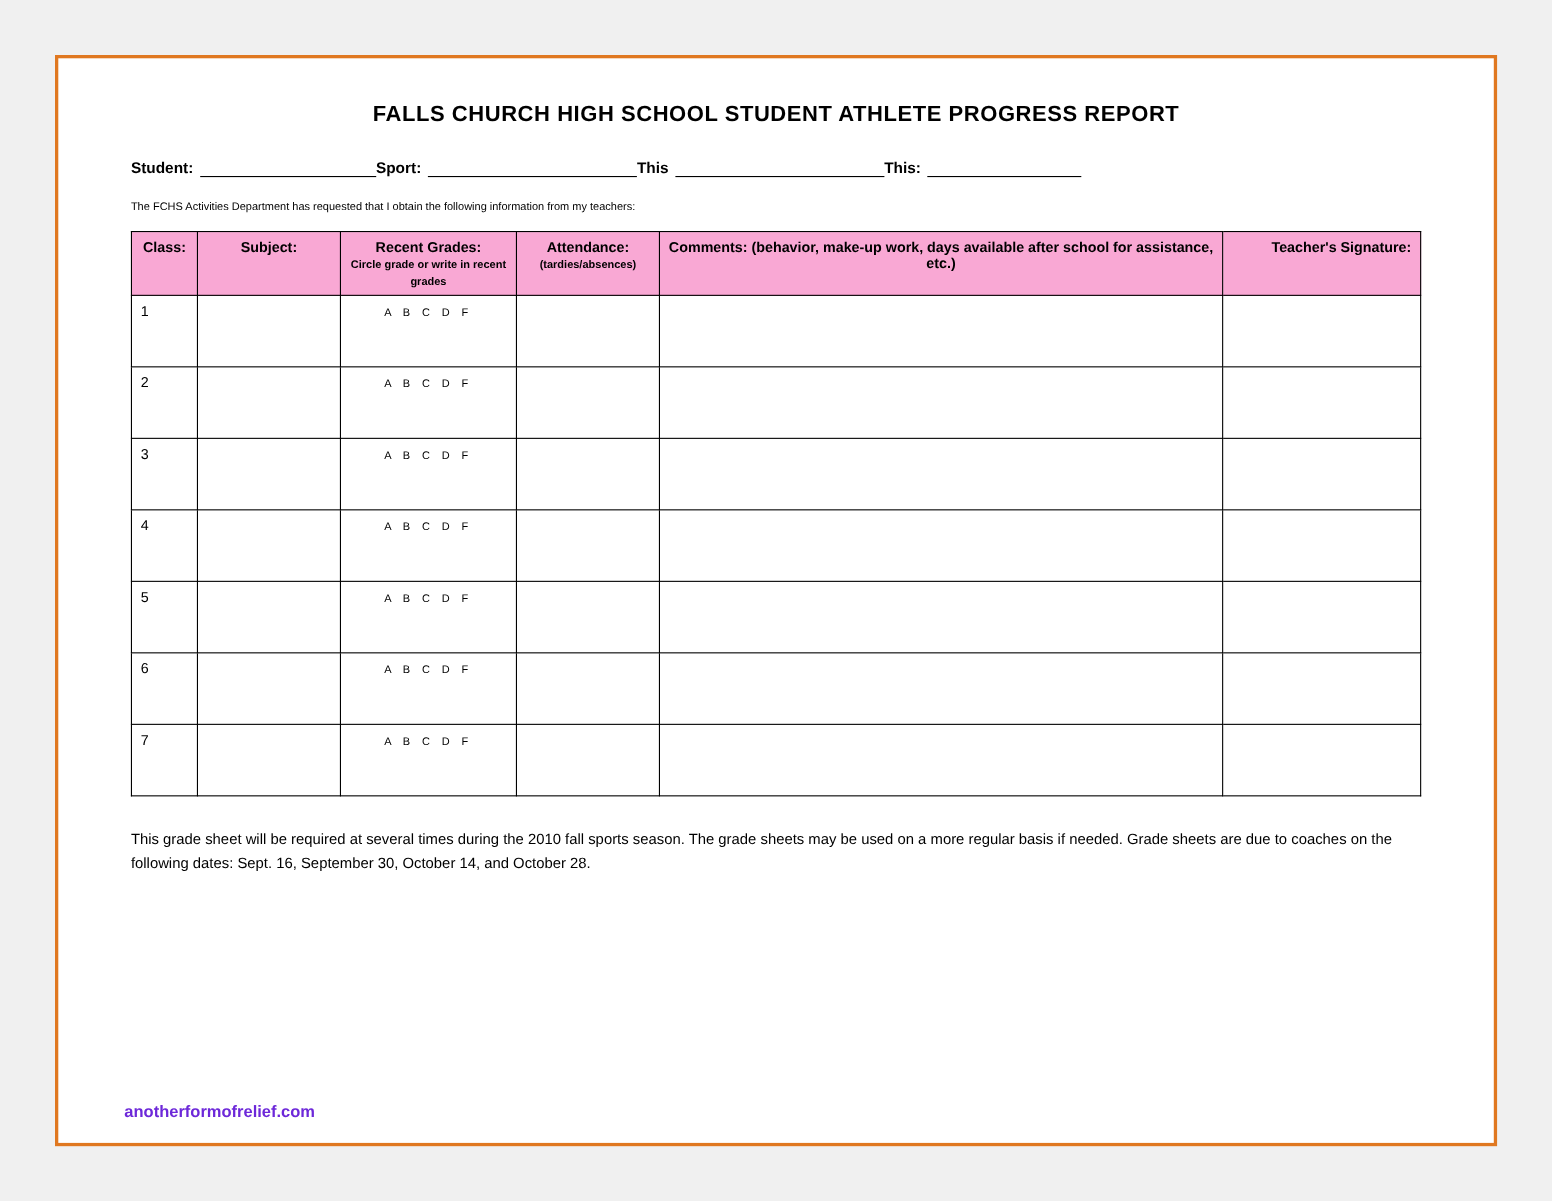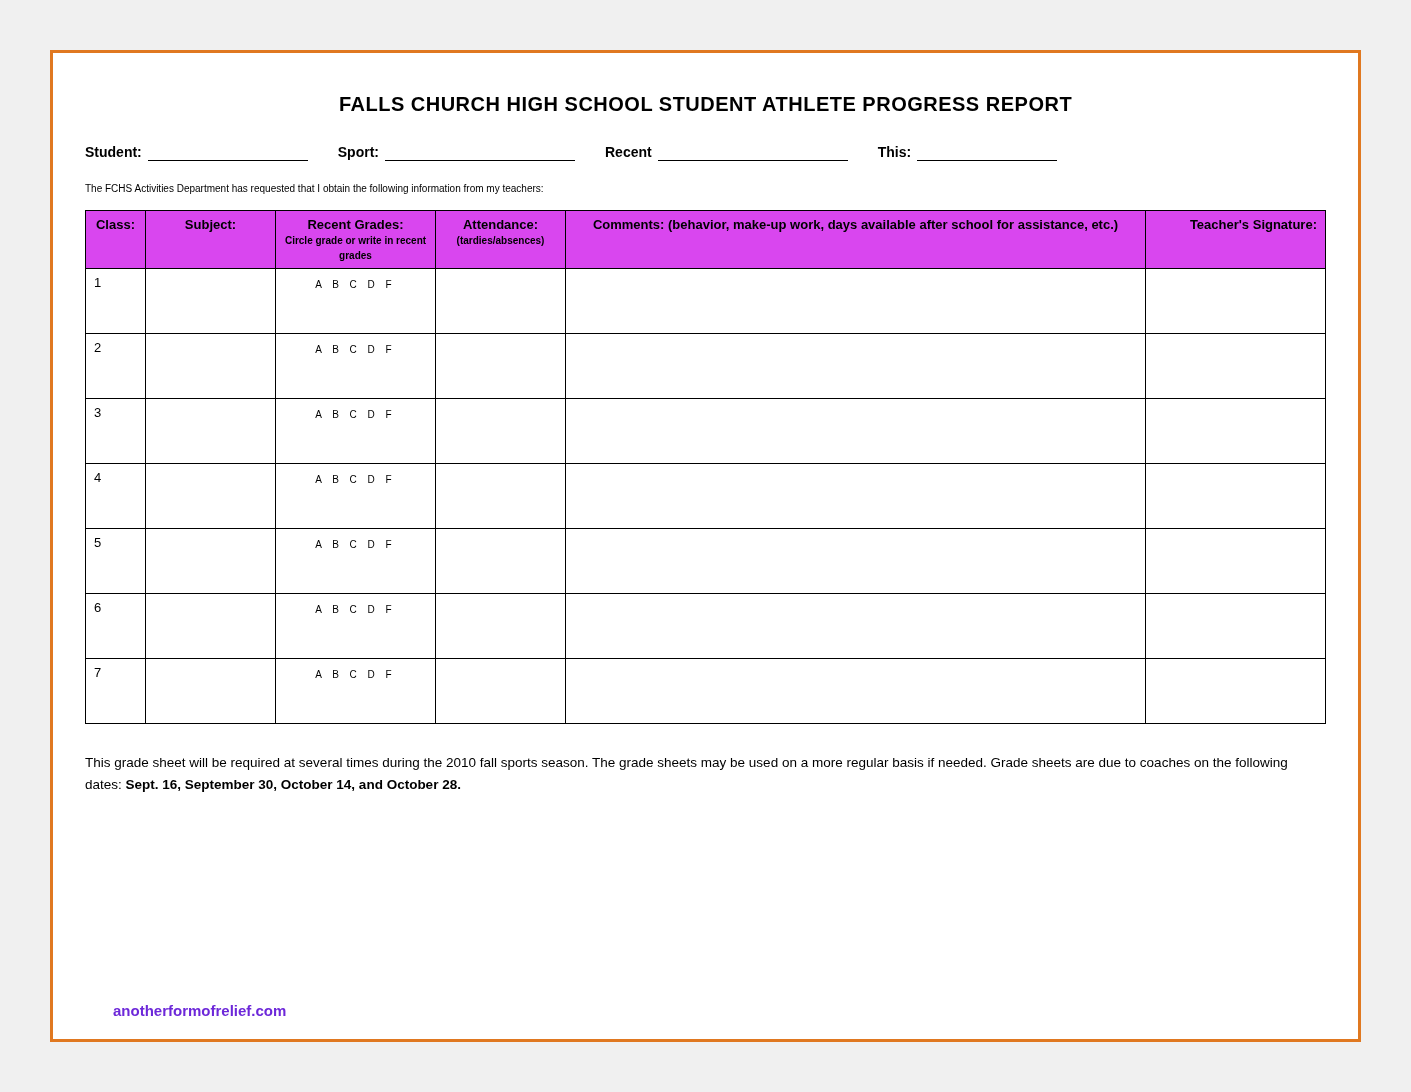--- a/index.html
+++ b/index.html
@@ -14,34 +14,33 @@
       justify-content: center;
       align-items: center;
       min-height: 100vh;
       padding: 20px;
     }
     .page-container {
       width: 1311px;
       min-height: 992px;
       background: #ffffff;
       border: 3px solid #e07820;
-      padding: 40px 32px;
+      padding: 40px 66px;
       position: relative;
     }
     .page-title {
       text-align: center;
       font-size: 20px;
       font-weight: bold;
       margin-bottom: 28px;
       letter-spacing: 0.5px;
     }
     .form-fields-row {
       display: flex;
       align-items: baseline;
-      gap: 30px;
       margin-bottom: 22px;
       font-size: 14px;
     }
     .form-field {
       display: flex;
       align-items: baseline;
       gap: 6px;
     }
     .form-field-label {
       font-weight: bold;
@@ -62,21 +61,21 @@
       margin-bottom: 28px;
     }
     .main-table th,
     .main-table td {
       border: 1px solid #000;
       padding: 6px 8px;
       vertical-align: top;
     }
     .main-table th {
       font-weight: bold;
-      background: #d946ef;
+      background: #f9a8d4;
     }
     .col-class { width: 60px; }
     .col-subject { width: 130px; }
     .col-grades { width: 160px; text-align: center; }
     .col-attendance { width: 130px; }
     .col-comments { width: auto; }
     .col-signature { width: 180px; text-align: right; }
     .grade-subtext {
       font-size: 10px;
       font-weight: bold;
@@ -92,21 +91,21 @@
     }
     .data-row td {
       height: 65px;
     }
     .footer-text {
       font-size: 13.5px;
       line-height: 1.6;
       margin-bottom: 40px;
     }
     .footer-text .bold-dates {
-      font-weight: bold;
+      font-weight: normal;
     }
     .watermark-url {
       position: absolute;
       bottom: 20px;
       left: 60px;
       color: #6d28d9;
       font-size: 15px;
       font-weight: bold;
     }
   </style>
@@ -120,21 +119,21 @@
   <div class="form-fields-row">
     <div class="form-field">
       <span class="form-field-label">Student:</span>
       <span class="form-field-line" style="width:160px;">&nbsp;</span>
     </div>
     <div class="form-field">
       <span class="form-field-label">Sport:</span>
       <span class="form-field-line" style="width:190px;">&nbsp;</span>
     </div>
     <div class="form-field">
-      <span class="form-field-label">Recent</span>
+      <span class="form-field-label">This</span>
       <span class="form-field-line" style="width:190px;">&nbsp;</span>
     </div>
     <div class="form-field">
       <span class="form-field-label">This:</span>
       <span class="form-field-line" style="width:140px;">&nbsp;</span>
     </div>
   </div>
 
   <div class="intro-text">The FCHS Activities Department has requested that I obtain the following information from my teachers:</div>
 

